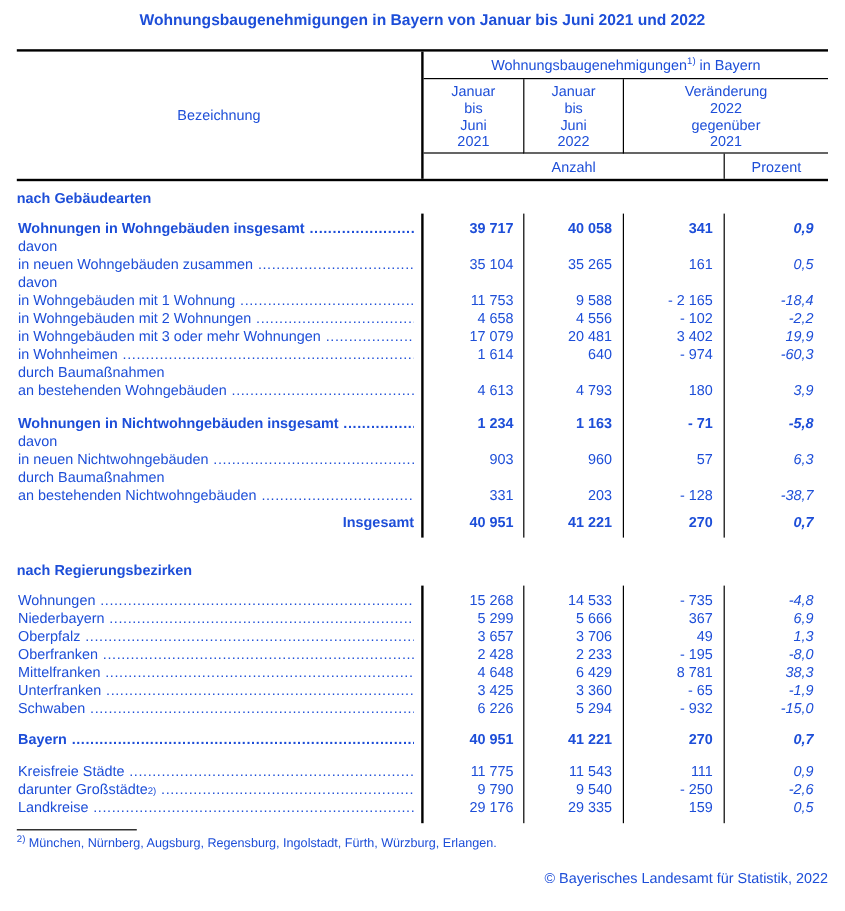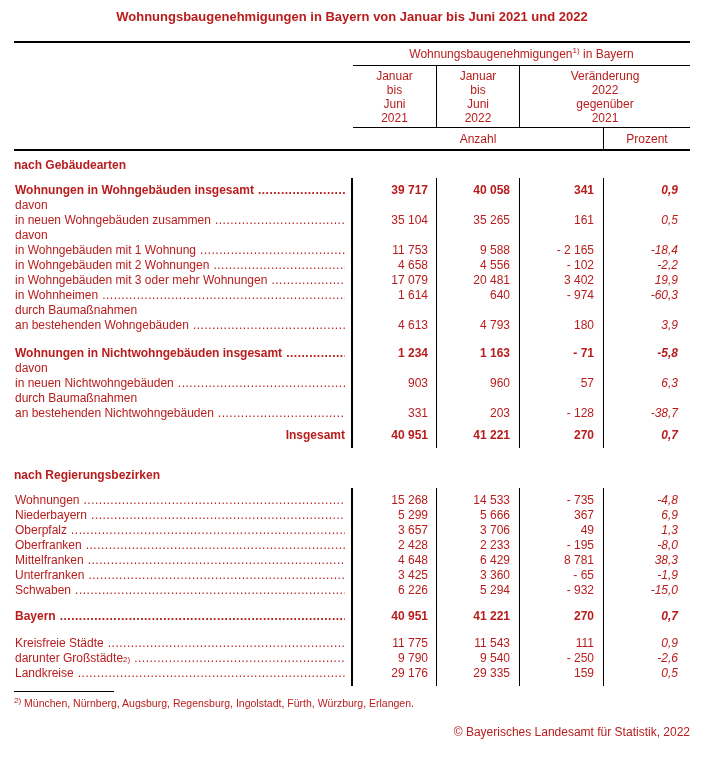--- a/index.html
+++ b/index.html
@@ -2,21 +2,21 @@
 <html lang="de"><head>
 <meta charset="utf-8">
 <style>
   * { box-sizing: border-box; margin: 0; padding: 0; }
   html, body { background: #fff; }
   .sheet {
     position: relative;
     width: 704px;
     height: 759px;
     background: #fff;
-    color: #b91c1c;
+    color: #1d4ed8;
     font-family: "Liberation Sans", sans-serif;
     font-size: 12px;
     overflow: hidden;
   }
   .content { margin: 0 14px; width: 676px; }
 
   .title {
     text-align: center;
     font-weight: bold;
     font-size: 13px;
@@ -93,20 +93,21 @@
 </style>
 </head>
 <body>
 
 <div class="sheet">
   <div class="title">Wohnungsbaugenehmigungen in Bayern von Januar bis Juni 2021 und 2022</div>
 
   <div class="content">
 
     <div class="hdr">
+      <div class="hdr-bez">Bezeichnung</div>
       <div class="hdr-group">
         <span>
           <span>Wohnungsbaugenehmigungen</span><sup class="fnref">1)</sup><span> in Bayern</span>
         </span>
       </div>
       <div class="hdr-c2021 hdr-mid">
         <div>Januar</div>
         <div>bis</div>
         <div>Juni</div>
         <div>2021</div>

